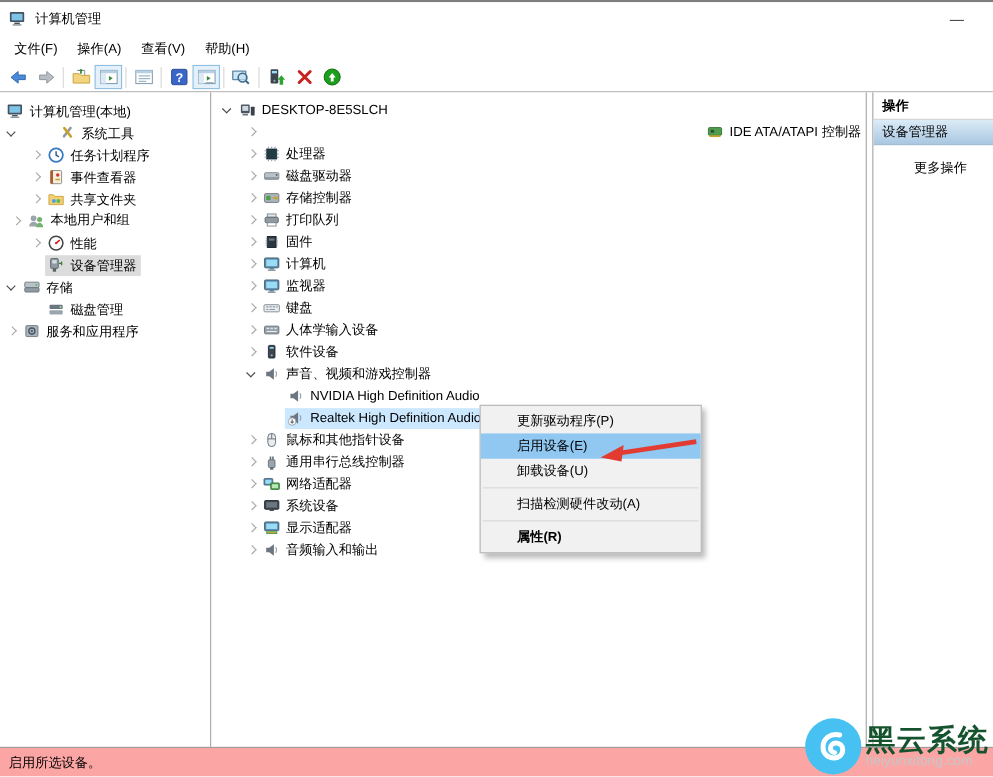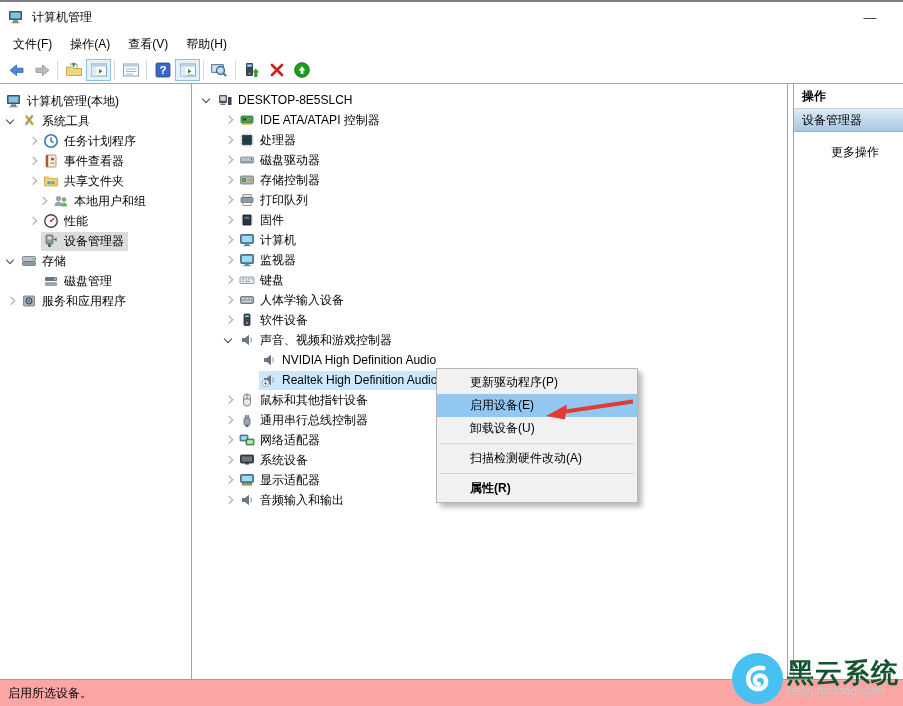--- a/index.html
+++ b/index.html
@@ -195,21 +195,21 @@
                 <svg width="16" height="16" viewBox="0 0 16 16">
                   <rect x="1" y="2" width="13" height="9" rx="1" fill="#44525e"></rect>
                   <rect x="2.5" y="3.5" width="10" height="6" fill="#7ec3e8"></rect>
                   <rect x="5" y="11.5" width="5" height="1.3" fill="#44525e"></rect>
                   <rect x="3.5" y="13" width="8" height="1.3" fill="#8a959d"></rect>
                 </svg>
               </span>
               <span class="tlabel">计算机管理(本地)</span>
             </span>
           </div>
-          <div class="trow" style="padding-left: 4px;">
+          <div class="trow" style="padding-left: 4px; gap: 32px;">
             <span class="chev exp"></span>
             <span class="selwrap">
               <span class="ticon">
                 <svg width="16" height="16" viewBox="0 0 16 16">
                   <rect x="7" y="1" width="2.4" height="12" rx="1.2" transform="rotate(38 8 7)" fill="#8f9aa3"></rect>
                   <rect x="7" y="1.5" width="2.4" height="12" rx="1.2" transform="rotate(-38 8 7)" fill="#c9a227"></rect>
                 </svg>
               </span>
               <span class="tlabel">系统工具</span>
             </span>
@@ -246,21 +246,21 @@
               <span class="ticon">
                 <svg width="16" height="16" viewBox="0 0 16 16">
                   <path d="M1.5 4 h4 l1.5 1.5 h7.5 v7.5 h-13 z" fill="#f3cf72" stroke="#c9a23f" stroke-width=".8"></path>
                   <circle cx="6" cy="9.8" r="1.8" fill="#4aa3df"></circle>
                   <circle cx="10" cy="9.8" r="1.8" fill="#5cb85c"></circle>
                 </svg>
               </span>
               <span class="tlabel">共享文件夹</span>
             </span>
           </div>
-          <div class="trow" style="padding-left: 36px;">
+          <div class="trow" style="padding-left: 8px; font-family: Liberation Mono, monospace;">
             <span class="chev col"></span>
             <span class="selwrap">
               <span class="ticon">
                 <svg width="16" height="16" viewBox="0 0 16 16">
                   <circle cx="5.5" cy="5.5" r="2.6" fill="#9aa5ad"></circle>
                   <path d="M1.5 13 c0-3 2-4.5 4-4.5 s4 1.5 4 4.5 z" fill="#9aa5ad"></path>
                   <circle cx="11" cy="6.5" r="2.3" fill="#74b06e"></circle>
                   <path d="M7.8 13.5 c0-2.6 1.6-4 3.2-4 s3.2 1.4 3.2 4 z" fill="#74b06e"></path>
                 </svg>
               </span>
@@ -344,21 +344,21 @@
                 <svg width="16" height="16" viewBox="0 0 16 16">
                   <rect x="2" y="3" width="8" height="8" rx="1" fill="#4a5560"></rect>
                   <rect x="3.3" y="4.3" width="5.4" height="4.5" fill="#cfd8de"></rect>
                   <rect x="11" y="5" width="3.5" height="8" rx=".5" fill="#39424a"></rect>
                   <rect x="3.5" y="11.5" width="5" height="1.5" fill="#6b7680"></rect>
                 </svg>
               </span>
               <span class="tlabel">DESKTOP-8E5SLCH</span>
             </span>
           </div>
-          <div class="trow" style="padding-left: 30px;">
+          <div class="trow" style="padding-left: 30px; justify-content: space-between;">
             <span class="chev col"></span>
             <span class="selwrap">
               <span class="ticon">
                 <svg width="16" height="16" viewBox="0 0 16 16">
                   <rect x="2" y="4" width="12" height="7" rx="1" fill="#4f9e4f" stroke="#2f6e2f" stroke-width=".8"></rect>
                   <rect x="3" y="11" width="10" height="1.6" fill="#c9a227"></rect>
                   <rect x="4" y="6" width="3.2" height="2.6" fill="#2f4f2f"></rect>
                 </svg>
               </span>
               <span class="tlabel">IDE ATA/ATAPI 控制器</span>

